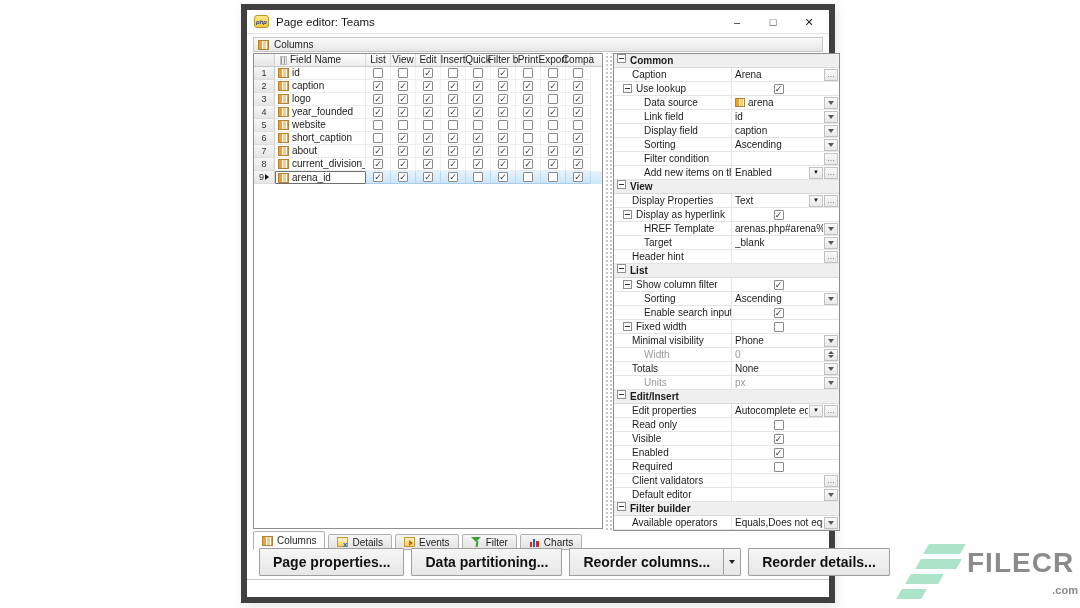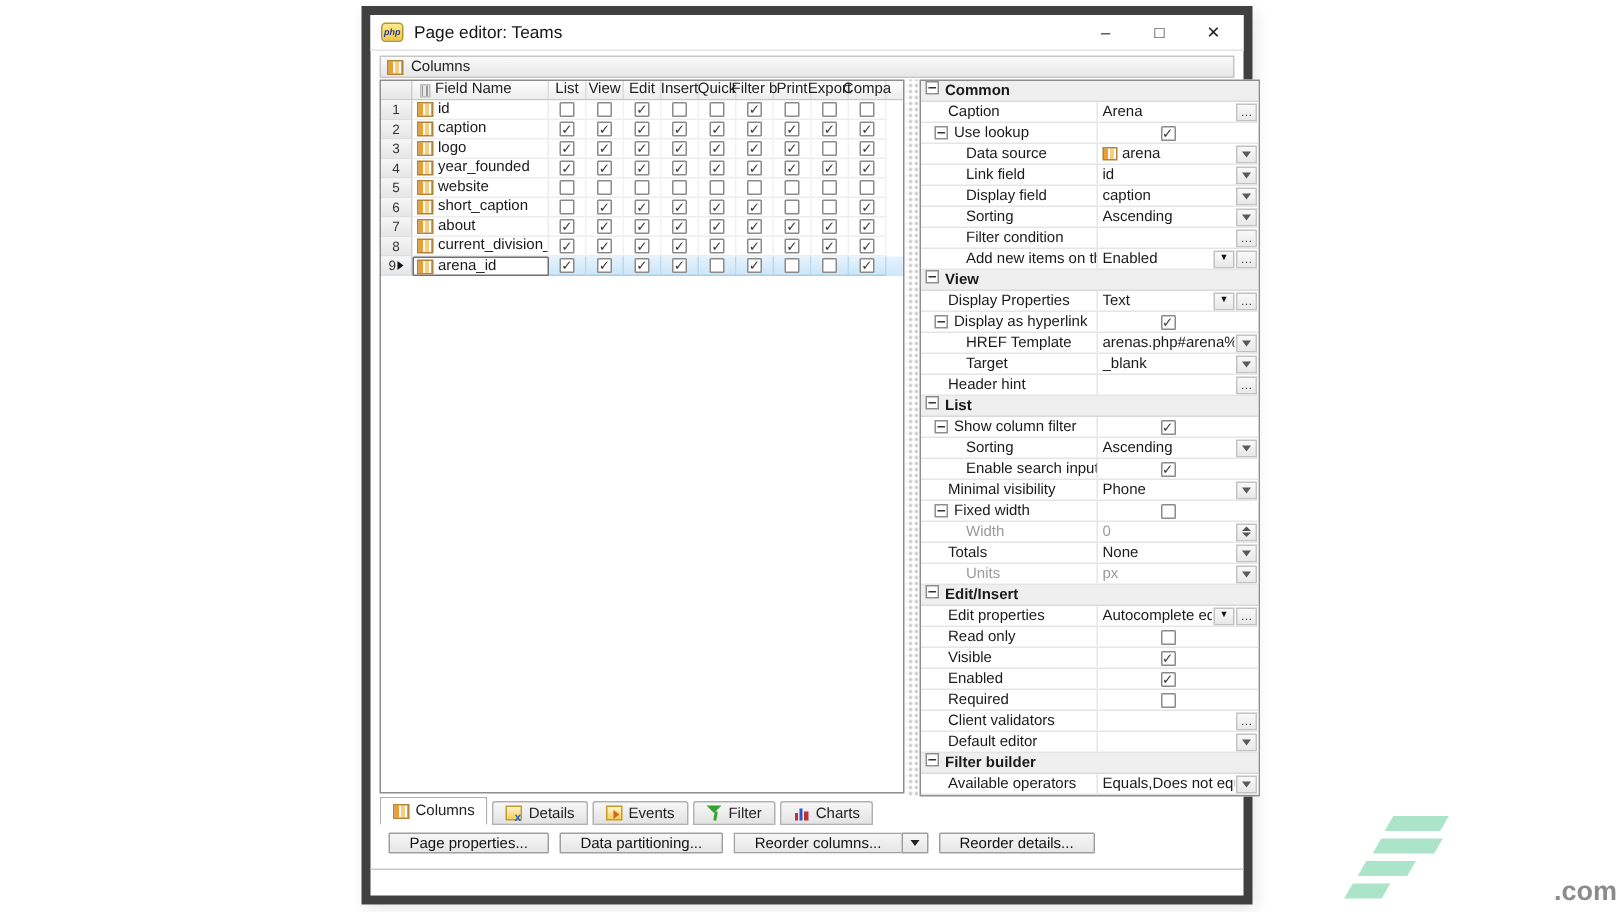--- a/index.html
+++ b/index.html
@@ -104,22 +104,22 @@
   .ti.filter::before { content:""; position:absolute; left:0px; top:0; width:0; height:0;
        border-left:5px solid transparent; border-right:5px solid transparent; border-top:5px solid #36a42e; }
   .ti.filter::after { content:""; position:absolute; left:5px; top:4px; width:2px; height:6px;
        background:#36a42e; transform:rotate(10deg); }
   .ti.charts { background-image:linear-gradient(#c23030,#c23030),linear-gradient(#3056c2,#3056c2),linear-gradient(#c23030,#c23030);
        background-size:2px 5px,2px 8px,3px 6px; background-position:1px bottom,4px bottom,7px bottom;
        background-repeat:no-repeat; }
 
   
   .actions { position:absolute; left:12px; top:542px; height:20px; display:flex; gap:7px; align-items:center; }
-  .abtn { height:14px; padding:0 13px; background:linear-gradient(#f6f6f6,#e6e6e6); border:1px solid #9f9f9f;
-          font-size:10px; color:#111; display:flex; align-items:center; border-radius:1px; white-space:nowrap; }
+  .abtn { height:28px; padding:0 13px; background:linear-gradient(#f6f6f6,#e6e6e6); border:1px solid #9f9f9f;
+          font-size:14px; color:#111; display:flex; align-items:center; border-radius:1px; white-space:nowrap;font-weight:bold; }
   .splitgrp { display:flex; }
   .splitgrp .abtn.main { border-right:none; border-radius:1px 0 0 1px; }
   .abtn.arrow { padding:0 5px; border-radius:0 1px 1px 0; }
   .abtn.arrow::after { content:""; width:0; height:0; border-left:3px solid transparent;
           border-right:3px solid transparent; border-top:4px solid #222; }
 
   
   .footer-sep { position:absolute; left:0; right:0; top:569px; height:1px; background:#c9c9c9; }
   .footer { position:absolute; left:0; right:0; top:570px; bottom:0; background:#fafafa; }
   .btn { position:absolute; top:6px; width:54px; height:18px; font-size:10px; color:#111;
@@ -129,21 +129,21 @@
   .btn.cancel { right:5px; }
 
   
   .watermark { position:absolute; left:892px; top:538px; width:188px; height:68px; }
   .wm-stripe { position:absolute; height:10px; background:#abe4c9; transform:skewX(-30deg); }
   .wm-s1 { left:34px; top:6px;  width:37px; }
   .wm-s2 { left:26px; top:21px; width:41px; }
   .wm-s3 { left:16px; top:36px; width:33px; }
   .wm-s4 { left:7px;  top:51px; width:25px; }
   .wm-text { position:absolute; left:75px; top:9px; font-size:28px; font-weight:bold; color:#8b8b8b; letter-spacing:1px; }
-  .wm-tld  { position:absolute; right:2px; top:46px; font-size:18px; font-weight:bold; color:#8b8b8b; }
+  .wm-tld  { position:absolute; right:2px; top:46px; font-size:11px; font-weight:bold; color:#8b8b8b; }
 </style>
 </head>
 <body>
 
 <div class="canvas">
   <div class="dialog">
 
     <div class="titlebar">
       <span class="php-icon">php</span>
       <span class="title">Page editor: Teams</span>
@@ -628,32 +628,32 @@
             </div>
           </div>
         </div>
         <div class="prow">
           <div class="pname ind2">Enable search input</div>
           <div class="pval center">
             <div class="cb on">✓</div>
           </div>
         </div>
         <div class="prow">
+          <div class="pname ind1 hasexp"><div class="expand"></div>Fixed width</div>
+          <div class="pval center">
+            <div class="cb"></div>
+          </div>
+        </div>
+        <div class="prow">
           <div class="pname ind1">Minimal visibility</div>
           <div class="pval">
             <div class="vtext">Phone</div>
             <div class="pbtns">
               <div class="pbtn drop"></div>
             </div>
-          </div>
-        </div>
-        <div class="prow">
-          <div class="pname ind1 hasexp"><div class="expand"></div>Fixed width</div>
-          <div class="pval center">
-            <div class="cb"></div>
           </div>
         </div>
         <div class="prow">
           <div class="pname ind2 dis">Width</div>
           <div class="pval dis">
             <div class="vtext">0</div>
             <div class="pbtns">
               <div class="pbtn spin">
                 <div class="sarr up"></div>
                 <div class="sarr dn"></div>
@@ -784,15 +784,16 @@
       </div>
 
     <div class="footer-sep"></div>
   </div>
 
   <div class="watermark">
     <div class="wm-stripe wm-s1"></div>
     <div class="wm-stripe wm-s2"></div>
     <div class="wm-stripe wm-s3"></div>
     <div class="wm-stripe wm-s4"></div>
+    <div class="wm-text">FILECR</div>
     <div class="wm-tld">.com</div>
   </div>
 </div>
 
 </body></html>

